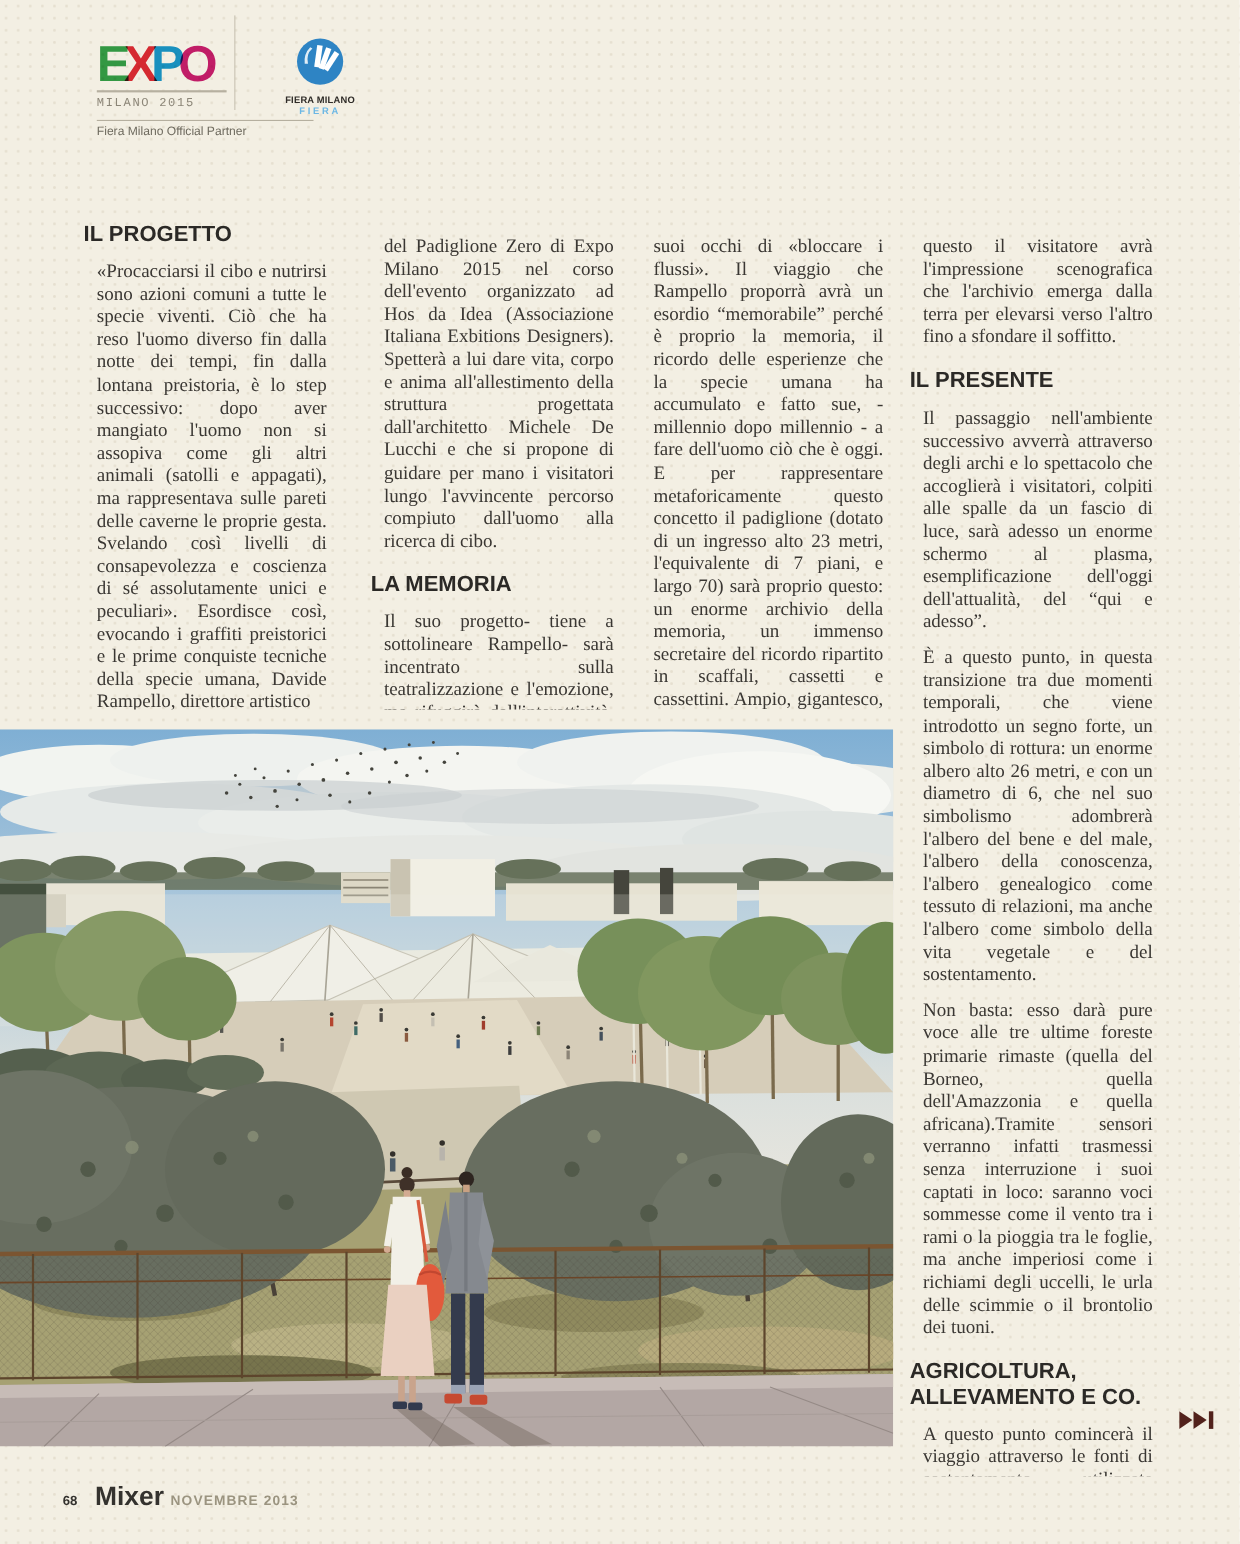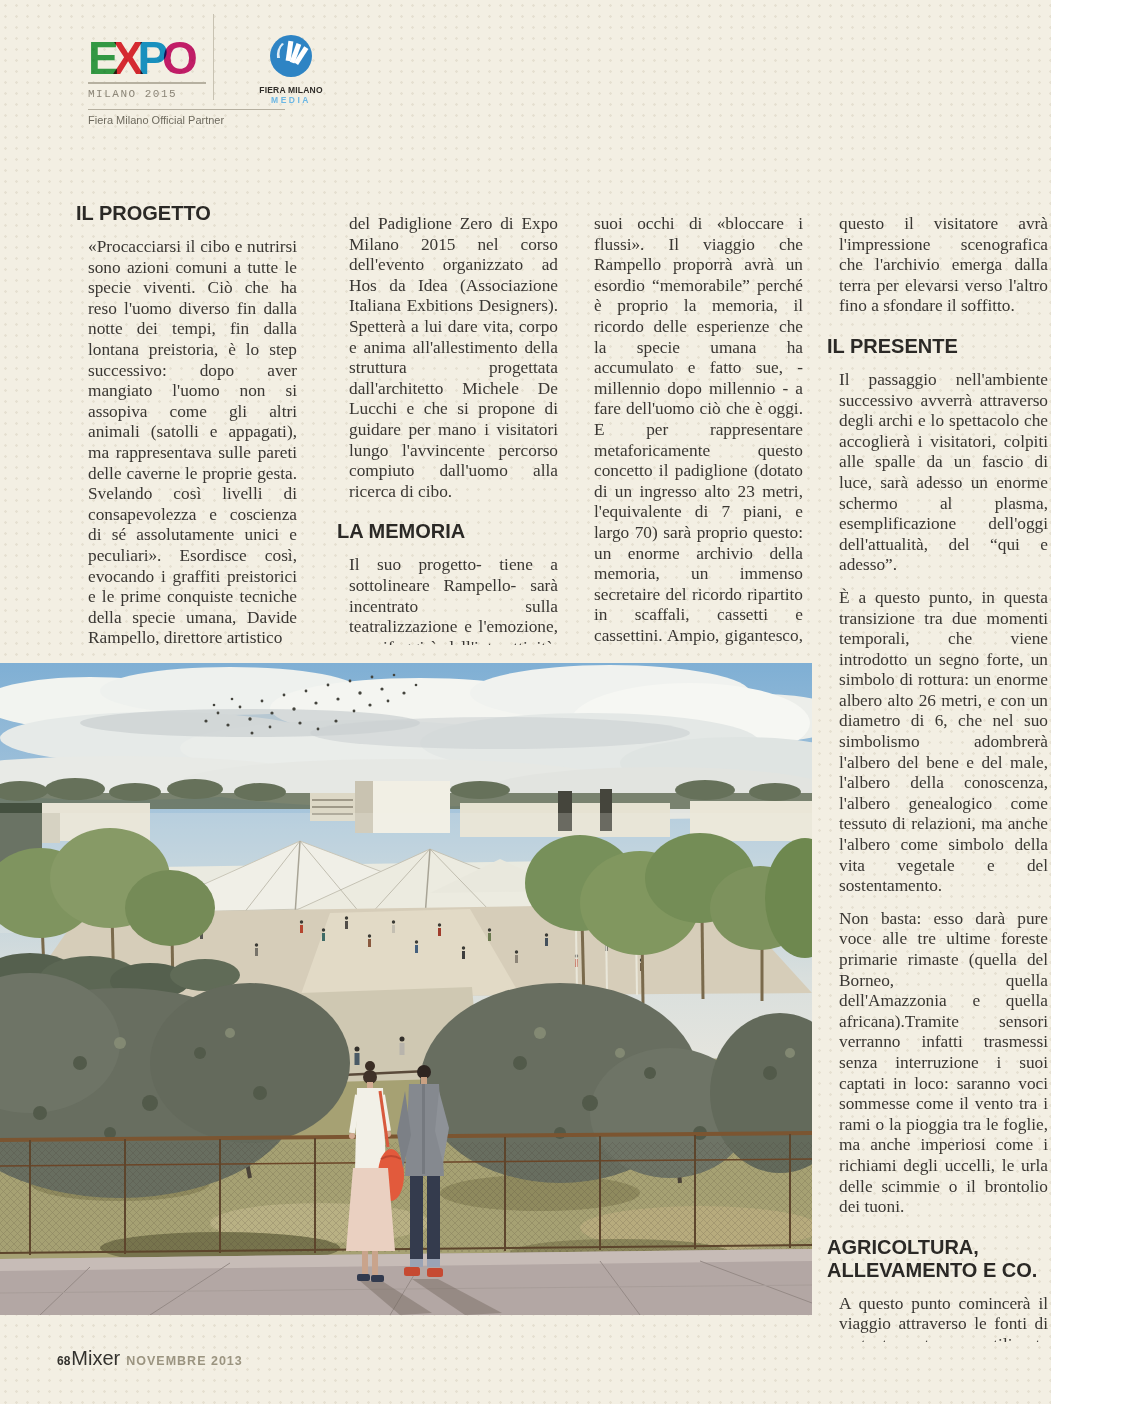--- a/index.html
+++ b/index.html
@@ -1,22 +1,21 @@
 <!DOCTYPE html>
 <html lang="it"><head>
 <meta charset="utf-8">
 <style>
   html,body{margin:0;padding:0;}
   .page{
-    position:relative;width:1023px;height:1404px;overflow:hidden;
+    position:relative;width:1127px;height:1404px;overflow:hidden;
     background-color:#f3efe3;
     background-image:radial-gradient(rgba(214,206,186,0.45) 1px, rgba(0,0,0,0) 1.5px);
     background-size:11px 11px;
     font-family:"Liberation Serif", serif;
-    padding-left:28px;
   }
   
   .expo-logo{position:absolute;left:88px;top:40px;width:120px;}
   .expo-letters{font-family:"Liberation Sans",sans-serif;font-weight:700;font-size:46px;line-height:36px;letter-spacing:-6px;}
   .expo-letters span{mix-blend-mode:multiply;}
   .el-e{color:#35a24b;} .el-x{color:#e02c37;} .el-p{color:#1a9ad6;} .el-o{color:#cb1f74;}
   .expo-rule{width:118px;height:2px;background:#b6b0a0;margin-top:6px;}
   .expo-sub{font-family:Liberation Mono, monospace;font-size:11px;color:#8b8577;letter-spacing:1.5px;margin-top:4px;}
   .header-divider{position:absolute;left:213px;top:14px;width:1px;height:86px;background:#c8c2b2;}
   .fiera-logo{position:absolute;left:248px;top:33px;width:86px;text-align:center;font-family:"Liberation Sans",sans-serif;}
@@ -35,21 +34,21 @@
   #col1{left:76px;height:443px;}
   #col2{left:337px;height:443px;}
   #col3{left:582px;height:443px;}
   #col4{left:827px;height:1140px;}
   
   .render{position:absolute;left:0;top:663px;width:812px;height:652px;margin:0;}
   .render svg{display:block;width:812px;height:652px;}
   
   .footer{position:absolute;left:57px;top:1347px;font-family:"Liberation Sans",sans-serif;}
   .pagenum{font-size:12px;font-weight:700;color:#34322e;}
-  .mag{font-size:20px;font-weight:400;color:#34322e;margin-left:1px;}
+  .mag{font-size:24px;font-weight:700;color:#34322e;margin-left:16px;}
   .issue{font-size:12.5px;font-weight:700;color:#9b9480;letter-spacing:1px;margin-left:6px;}
   .skip{position:absolute;left:1072px;top:1282px;width:34px;height:18px;cursor:pointer;}
 </style>
 </head>
 <body>
 
 <div class="page">
 
   <div class="expo-logo">
     <div class="expo-letters"><span class="el-e">E</span><span class="el-x">X</span><span class="el-p">P</span><span class="el-o">O</span></div>
@@ -63,21 +62,21 @@
     <svg width="46" height="46" viewBox="0 0 46 46">
       <circle cx="23" cy="23" r="21" fill="#2e84c4"></circle>
       <g fill="#ffffff">
         <rect x="19" y="8" width="5" height="20" transform="rotate(8 21 18)"></rect>
         <rect x="25" y="10" width="5" height="20" transform="rotate(20 27 20)"></rect>
         <rect x="31" y="13" width="5" height="19" transform="rotate(33 33 22)"></rect>
       </g>
       <path d="M14,10 q-6,6 -5,15 l3,0 q-2,-9 4,-14 Z" fill="#ffffff" opacity="0.85"></path>
     </svg>
     <div class="fiera-l1">FIERA MILANO</div>
-    <div class="fiera-l2">MEDIA</div>
+    <div class="fiera-l2">FIERA</div>
   </div>
 
   <div class="partner-rule"></div>
   <div class="partner-text">Fiera Milano Official Partner</div>
 
   <div class="col" id="col1">
     <section class="sec">
       <h3 class="colhead">IL PROGETTO</h3>
       <p>«Procacciarsi il cibo e nutrirsi sono azioni comuni a tutte le specie viventi. Ciò che ha reso l'uomo diverso fin dalla notte dei tempi, fin dalla lontana preistoria, è lo step successivo: dopo aver mangiato l'uomo non si assopiva come gli altri animali (satolli e appagati), ma rappresentava sulle pareti delle caverne le proprie gesta. Svelando così livelli di consapevolezza e coscienza di sé assolutamente unici e peculiari». Esordisce così, evocando i graffiti preistorici e le prime conquiste tecniche della specie umana, Davide Rampello, direttore artistico</p>
     </section>

